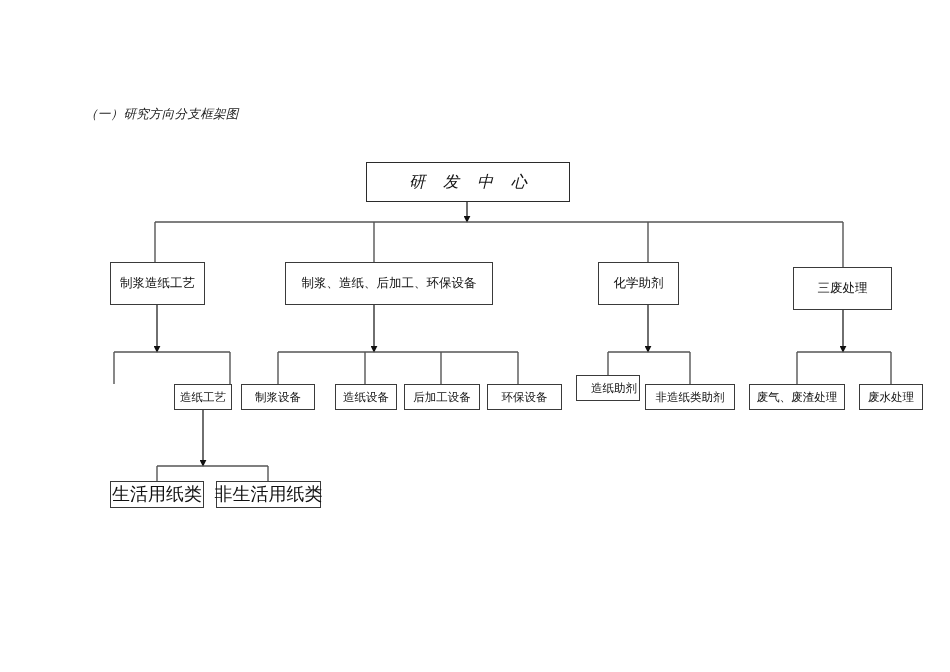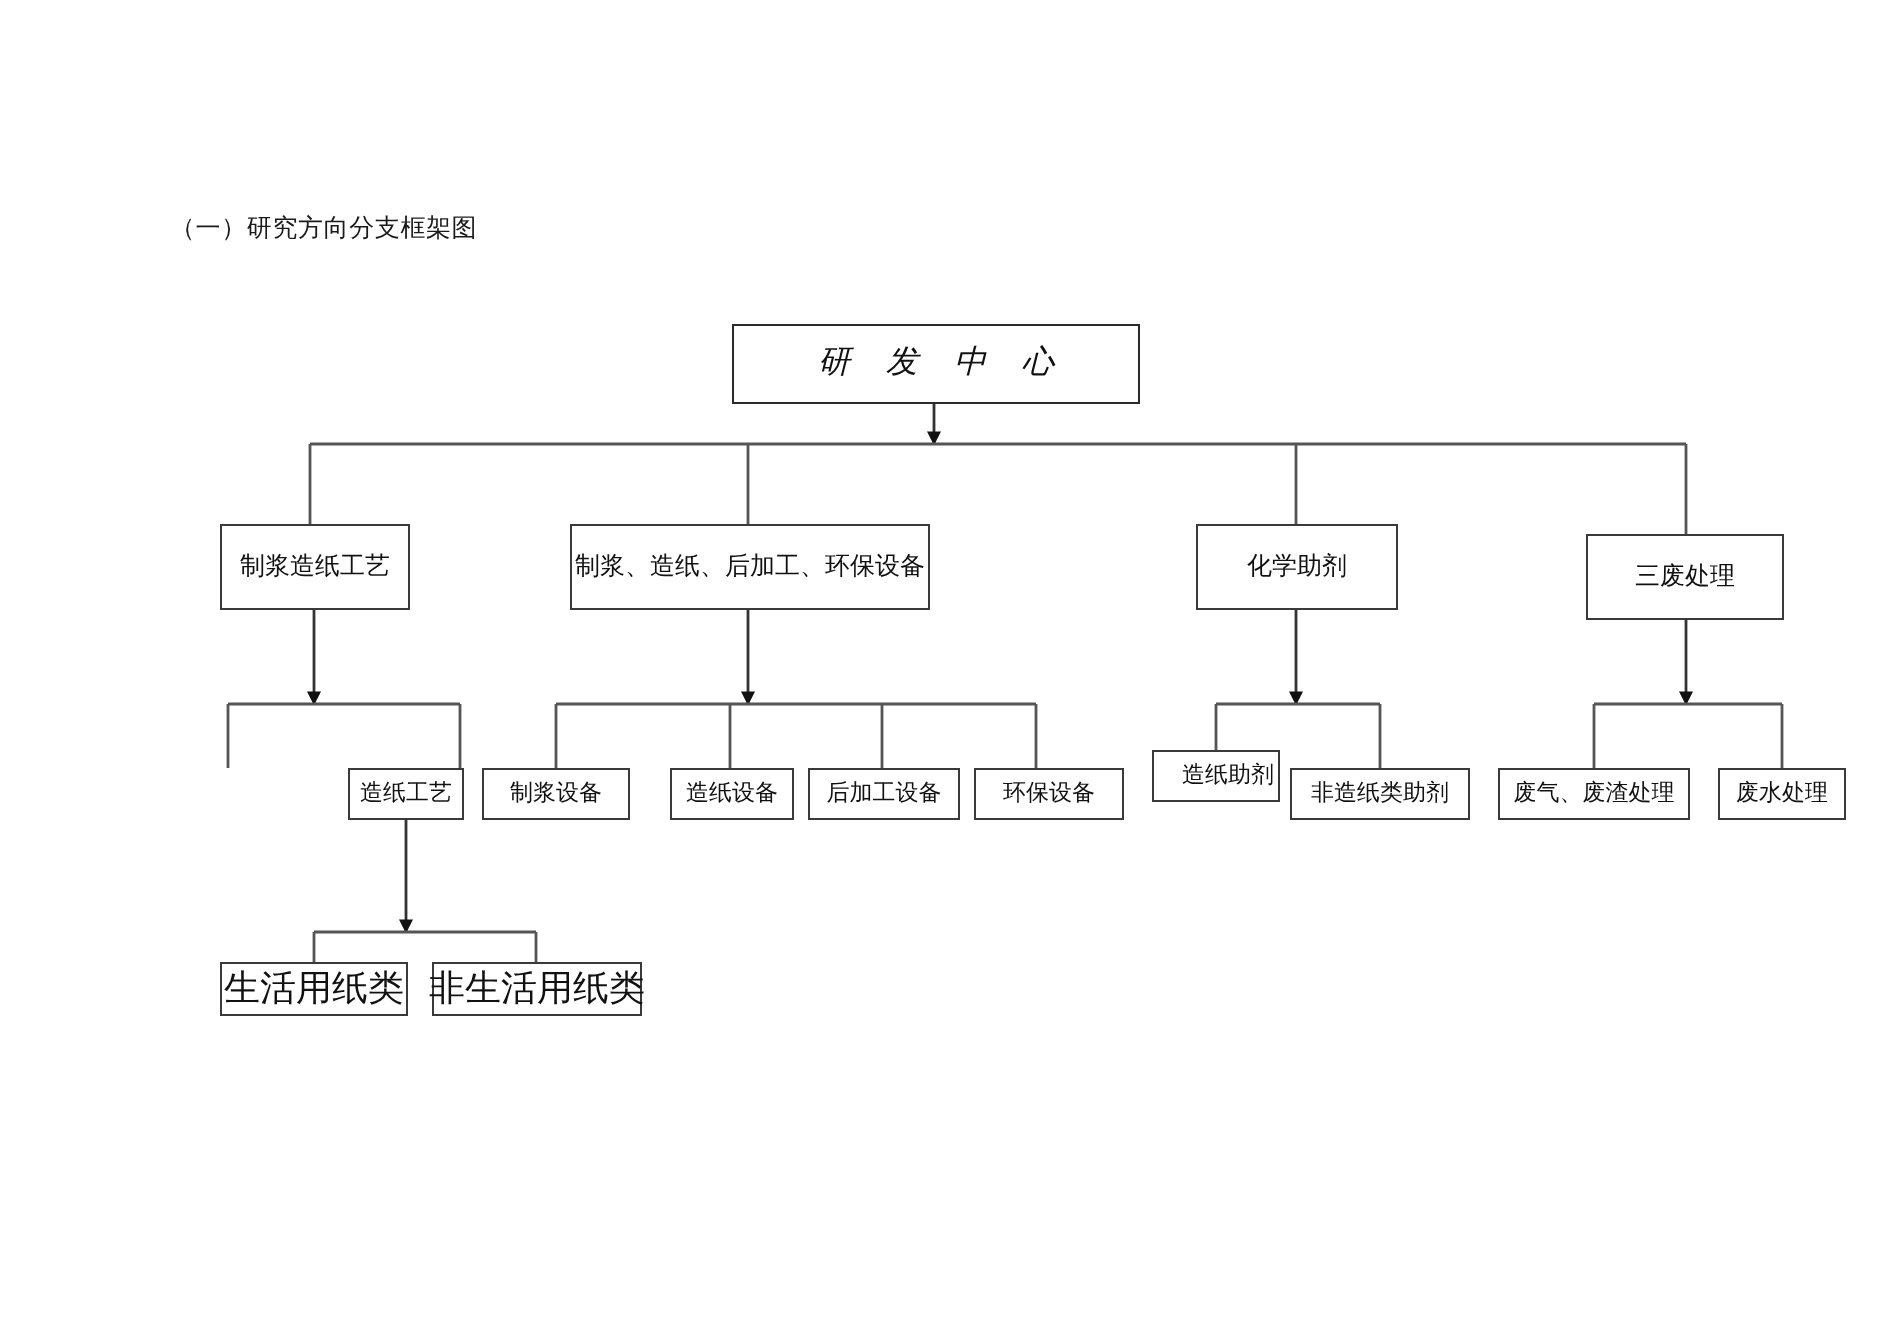--- a/index.html
+++ b/index.html
@@ -24,20 +24,21 @@
   }
   #title {
     position: absolute;
     left: 85px;
     top: 105px;
     font-size: 12.5px;
     line-height: 18px;
     letter-spacing: 0.3px;
     white-space: nowrap;
     color: #1a1a1a;
+    font-style: italic;
   }
   #connectors {
     position: absolute;
     left: 0; top: 0;
     width: 950px;
     height: 672px;
     pointer-events: none;
   }
   .node {
     position: absolute;
@@ -114,22 +115,22 @@
       <path d="M 203 410 L 203 466" stroke="#333333" marker-end="url(#arrow)"></path>
       <path d="M 157 466 L 268 466"></path>
       <path d="M 157 466 L 157 481"></path>
       <path d="M 268 466 L 268 481"></path>
     </g>
   </svg>
 
   <div class="node root" style="left:366px; top:162px; width:204px; height:40px;">研 发 中 心</div>
 
   <div class="node lvl2" style="left:110px; top:262px; width:95px; height:43px;">制浆造纸工艺</div>
-  <div class="node lvl2" style="left:285px; top:262px; width:180px; height:43px;">制浆、造纸、后加工、环保设备</div>
-  <div class="node lvl2" style="left:598px; top:262px; width:101px; height:43px;">化学助剂</div>
+  <div class="node lvl2" style="left:285px; top:262px; width:208px; height:43px;">制浆、造纸、后加工、环保设备</div>
+  <div class="node lvl2" style="left:598px; top:262px; width:81px; height:43px;">化学助剂</div>
   <div class="node lvl2" style="left:793px; top:267px; width:99px; height:43px;">三废处理</div>
 
   <div class="node lvl3" style="left:174px; top:384px; width:58px; height:26px;">造纸工艺</div>
   <div class="node lvl3" style="left:241px; top:384px; width:74px; height:26px;">制浆设备</div>
   <div class="node lvl3" style="left:335px; top:384px; width:62px; height:26px;">造纸设备</div>
   <div class="node lvl3" style="left:404px; top:384px; width:76px; height:26px;">后加工设备</div>
   <div class="node lvl3" style="left:487px; top:384px; width:75px; height:26px;">环保设备</div>
   <div class="node lvl3" style="left:576px; top:375px; width:64px; height:26px;padding-left:12px;">造纸助剂</div>
   <div class="node lvl3" style="left:645px; top:384px; width:90px; height:26px;">非造纸类助剂</div>
   <div class="node lvl3" style="left:749px; top:384px; width:96px; height:26px;">废气、废渣处理</div>

